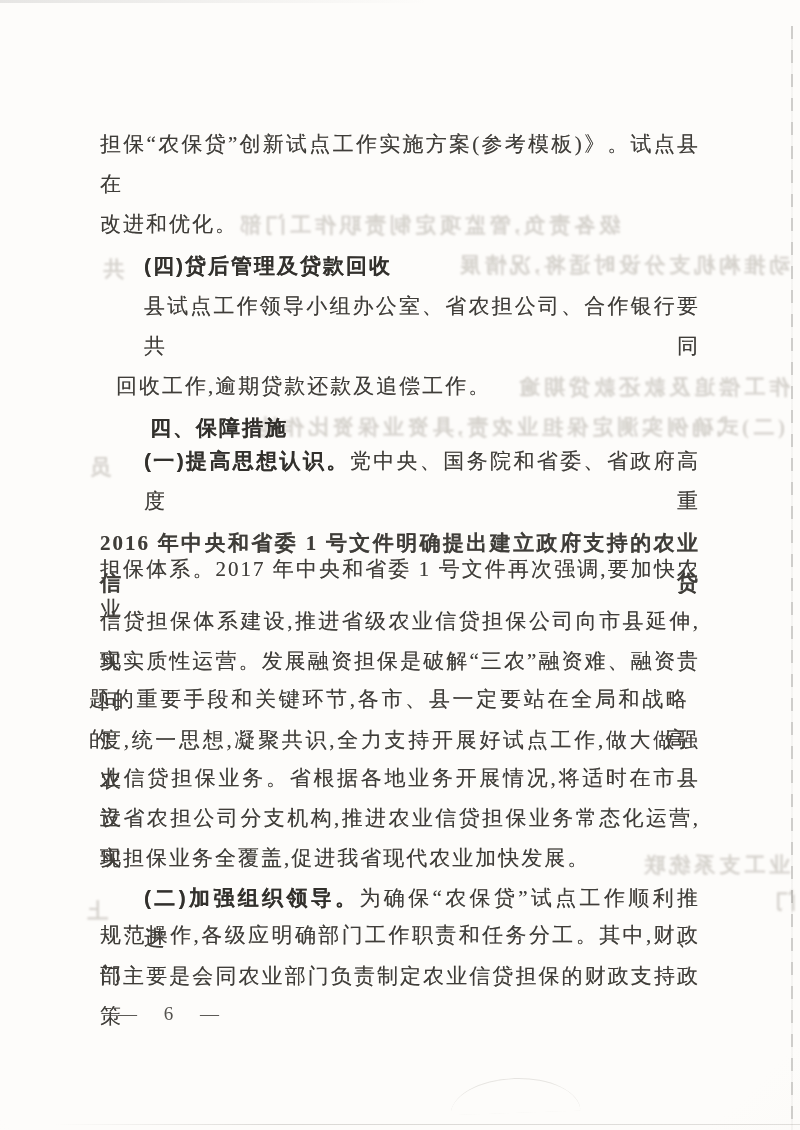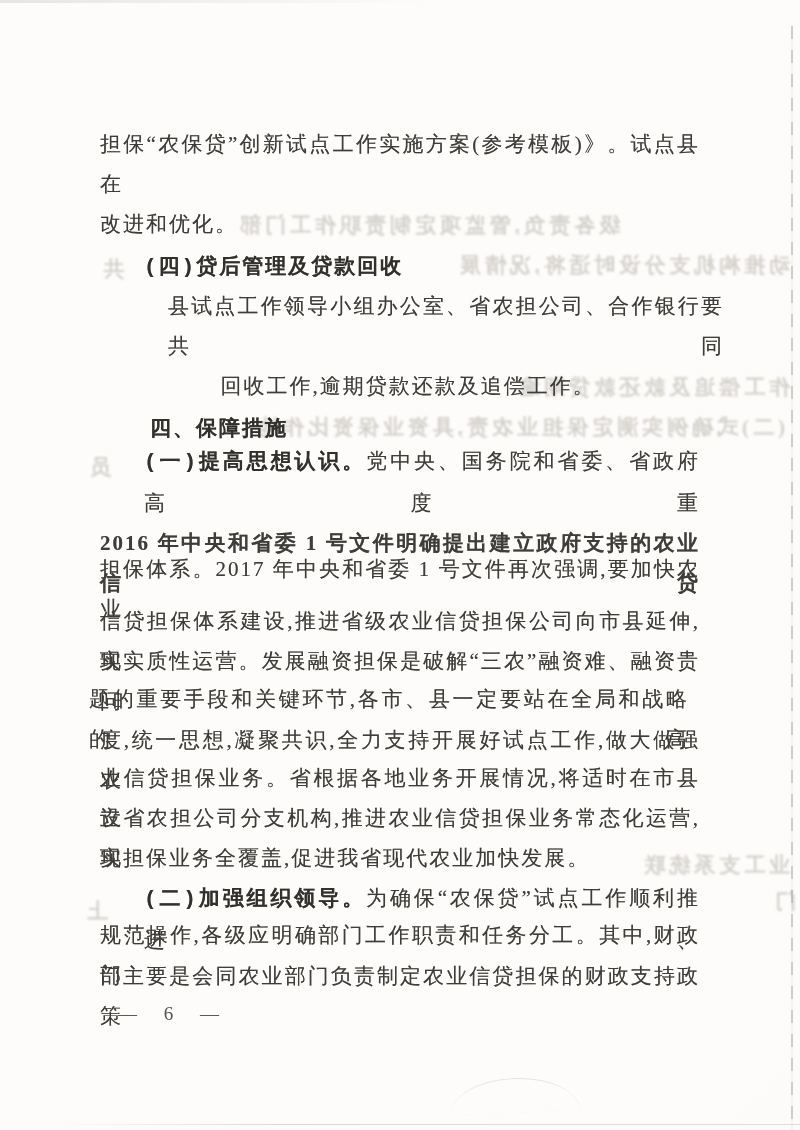--- a/index.html
+++ b/index.html
@@ -22,21 +22,21 @@
     text-shadow:0 0 .5px rgba(70,66,60,.55);
   }
   .line.just{
     white-space:normal;
     text-align:justify;text-align-last:justify;
     -moz-text-align-last:justify;
   }
   .seg{letter-spacing:2px;}
   .seg.b{
     font-weight:700;color:#32302c;
-    font-family:Liberation Mono, monospace;
+    font-family:Liberation Sans, sans-serif;
     text-shadow:0 0 .6px rgba(40,38,34,.6);
   }
   .page-number{
     position:absolute;height:28px;line-height:28px;
     font-size:19px;color:#55534f;letter-spacing:6px;word-spacing:10px;
   }
   
   .bleed{
     position:absolute;height:30px;line-height:30px;overflow:hidden;
     font-size:21px;letter-spacing:4px;white-space:nowrap;
@@ -76,22 +76,22 @@
       <div class="bleed" style="left: 88px; top: 452px; width: 24px;">员</div>
       <div class="bleed" style="left: 600px; top: 850px; width: 190px;">业工支系统联</div>
       <div class="bleed" style="left: 762px; top: 886px; width: 34px;">门</div>
       <div class="bleed" style="left: 86px; top: 896px; width: 22px;">上</div>
     </div>
 
   <div class="doc-layer">
       <div class="line just" style="top: 124px; left: 100px; width: 600px;"><span class="seg">担保“农保贷”创新试点工作实施方案(参考模板)》。试点县在</span></div>
       <div class="line" style="top: 204px; left: 100px; width: 600px;"><span class="seg">改进和优化。</span></div>
       <div class="line" style="top: 246px; left: 144px; width: 556px;"><span class="seg b">(四)贷后管理及贷款回收</span></div>
-      <div class="line just" style="top: 286px; left: 144px; width: 556px; margin-left: 24px;"><span class="seg">县试点工作领导小组办公室、省农担公司、合作银行要共同</span></div>
-      <div class="line" style="top: 366px; left: 108px; width: 600px; text-align: center;"><span class="seg">回收工作,逾期贷款还款及追偿工作。</span></div>
+      <div class="line just" style="top: 286px; left: 144px; width: 556px;"><span class="seg">县试点工作领导小组办公室、省农担公司、合作银行要共同</span></div>
+      <div class="line" style="top: 366px; left: 116px; width: 600px;"><span class="seg">回收工作,逾期贷款还款及追偿工作。</span></div>
       <div class="line" style="top: 408px; left: 144px; width: 556px; margin-left: 6px;"><span class="seg b">四、保障措施</span></div>
       <div class="line just" style="top: 441px; left: 144px; width: 556px;"><span class="seg b">(一)提高思想认识。</span><span class="seg">党中央、国务院和省委、省政府高度重</span></div>
       <div class="line just" style="top: 523px; left: 100px; width: 600px; font-weight: bold;"><span class="seg">2016 年中央和省委 1 号文件明确提出建立政府支持的农业信贷</span></div>
       <div class="line just" style="top: 549px; left: 100px; width: 600px;"><span class="seg">担保体系。2017 年中央和省委 1 号文件再次强调,要加快农业</span></div>
       <div class="line just" style="top: 601px; left: 100px; width: 600px;"><span class="seg">信贷担保体系建设,推进省级农业信贷担保公司向市县延伸,实</span></div>
       <div class="line just" style="top: 641px; left: 100px; width: 600px;"><span class="seg">现实质性运营。发展融资担保是破解“三农”融资难、融资贵问</span></div>
       <div class="line just" style="top: 679px; left: 89px; width: 600px;"><span class="seg">题的重要手段和关键环节,各市、县一定要站在全局和战略的高</span></div>
       <div class="line just" style="top: 720px; left: 100px; width: 600px;"><span class="seg">度,统一思想,凝聚共识,全力支持开展好试点工作,做大做强农</span></div>
       <div class="line just" style="top: 758px; left: 100px; width: 600px;"><span class="seg">业信贷担保业务。省根据各地业务开展情况,将适时在市县设</span></div>
       <div class="line just" style="top: 798px; left: 100px; width: 600px;"><span class="seg">立省农担公司分支机构,推进农业信贷担保业务常态化运营,实</span></div>

